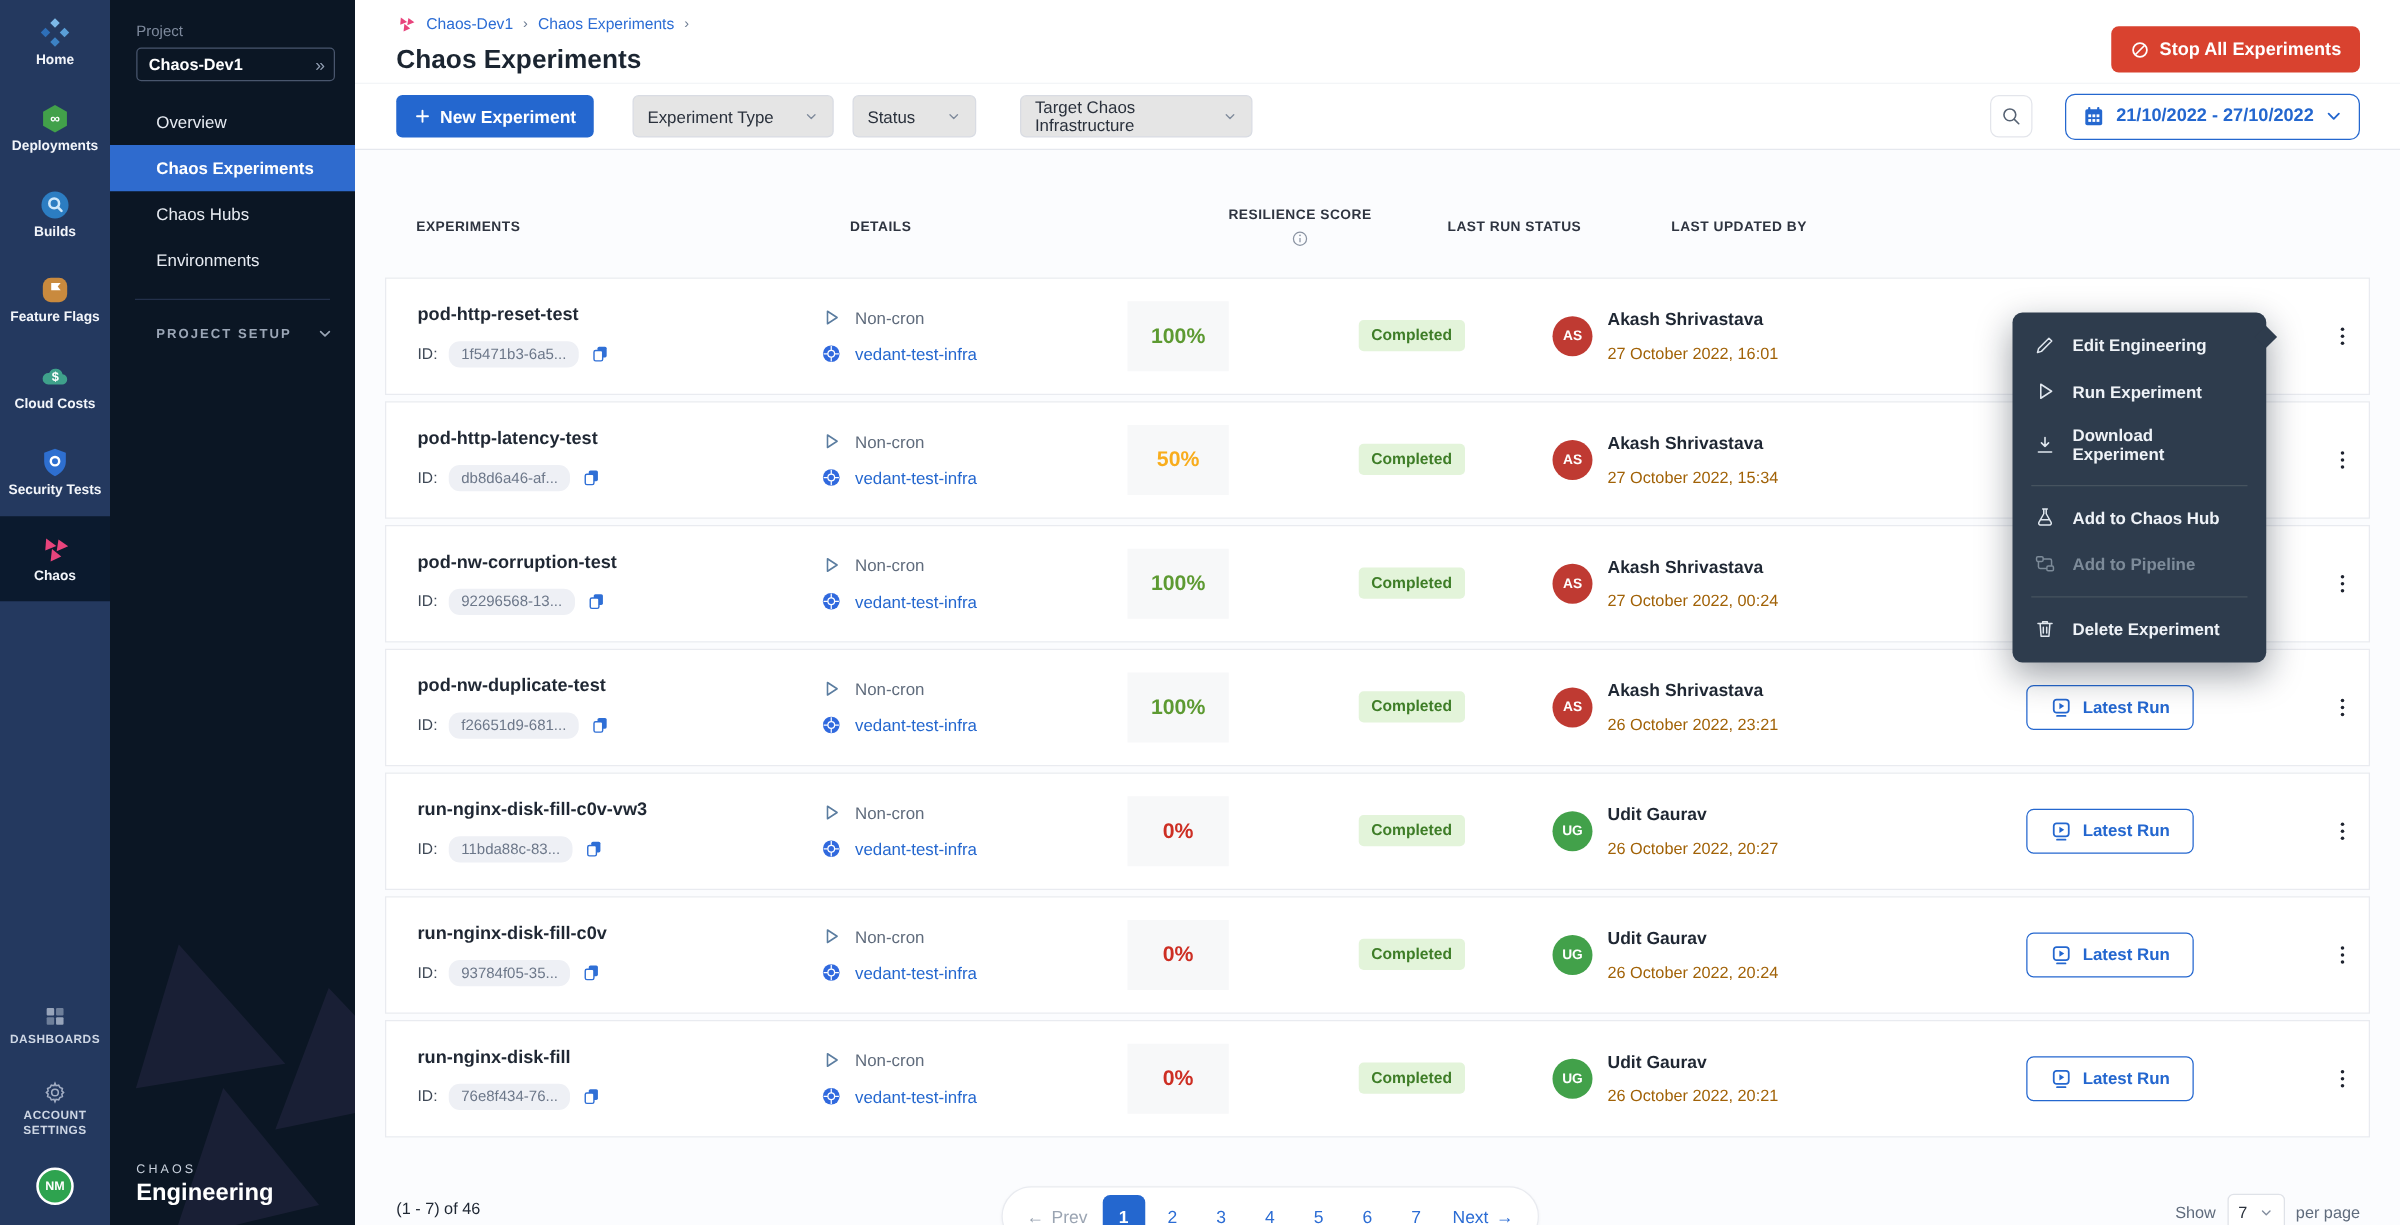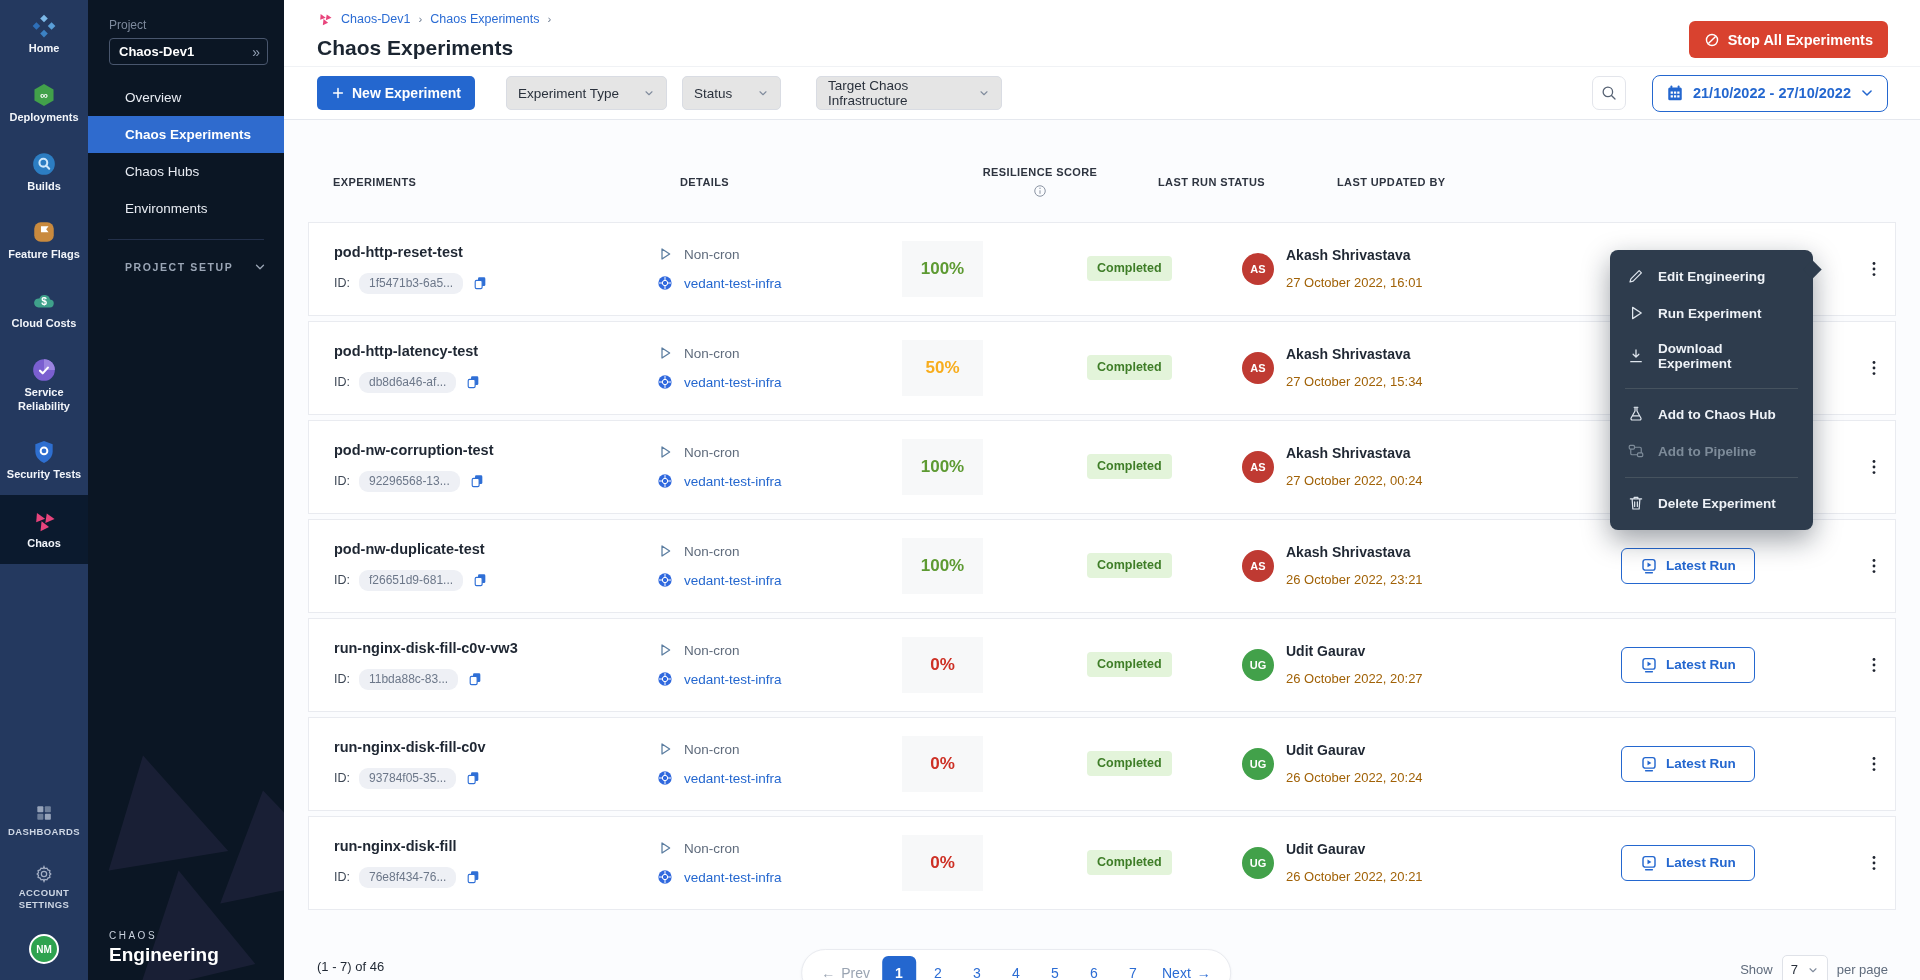--- a/index.html
+++ b/index.html
@@ -190,30 +190,20 @@
       <div class="rail-item">
         <span class="icon i26">
           <svg viewBox="0 0 24 24">
             <path d="M7 18a4.2 4.2 0 1 1 .7-8.35A5.2 5.2 0 0 1 17.6 10.6 3.7 3.7 0 0 1 17 18H7z" fill="#3fa18b"></path>
             <text x="12.2" y="15.6" font-size="9.5" font-weight="bold" fill="#fff" text-anchor="middle" font-family="sans-serif">$</text>
           </svg>
         </span>
         <span class="rail-lbl">Cloud Costs</span>
       </div>
 
-      <div class="rail-item">
-        <span class="icon i26">
-          <svg viewBox="0 0 24 24">
-            <circle cx="12" cy="12" r="10" fill="#7a5fd0"></circle>
-            <path d="M12 2a10 10 0 0 1 10 10H12z" fill="#9b85e0"></path>
-            <path d="M8.3 12.6l2.5 2.5 4.8-5.3" stroke="#fff" stroke-width="2" fill="none" stroke-linecap="round" stroke-linejoin="round"></path>
-          </svg>
-        </span>
-        <span class="rail-lbl">Service Reliability</span>
-      </div>
 
       <div class="rail-item">
         <span class="icon i26">
           <svg viewBox="0 0 24 24">
             <path d="M12 1.8l8 3v6.4c0 4.9-3.3 8.5-8 11-4.7-2.5-8-6.1-8-11V4.8z" fill="#2e6fd0"></path>
             <circle cx="12" cy="11" r="3.1" fill="none" stroke="#fff" stroke-width="1.8"></circle>
           </svg>
         </span>
         <span class="rail-lbl">Security Tests</span>
       </div>

